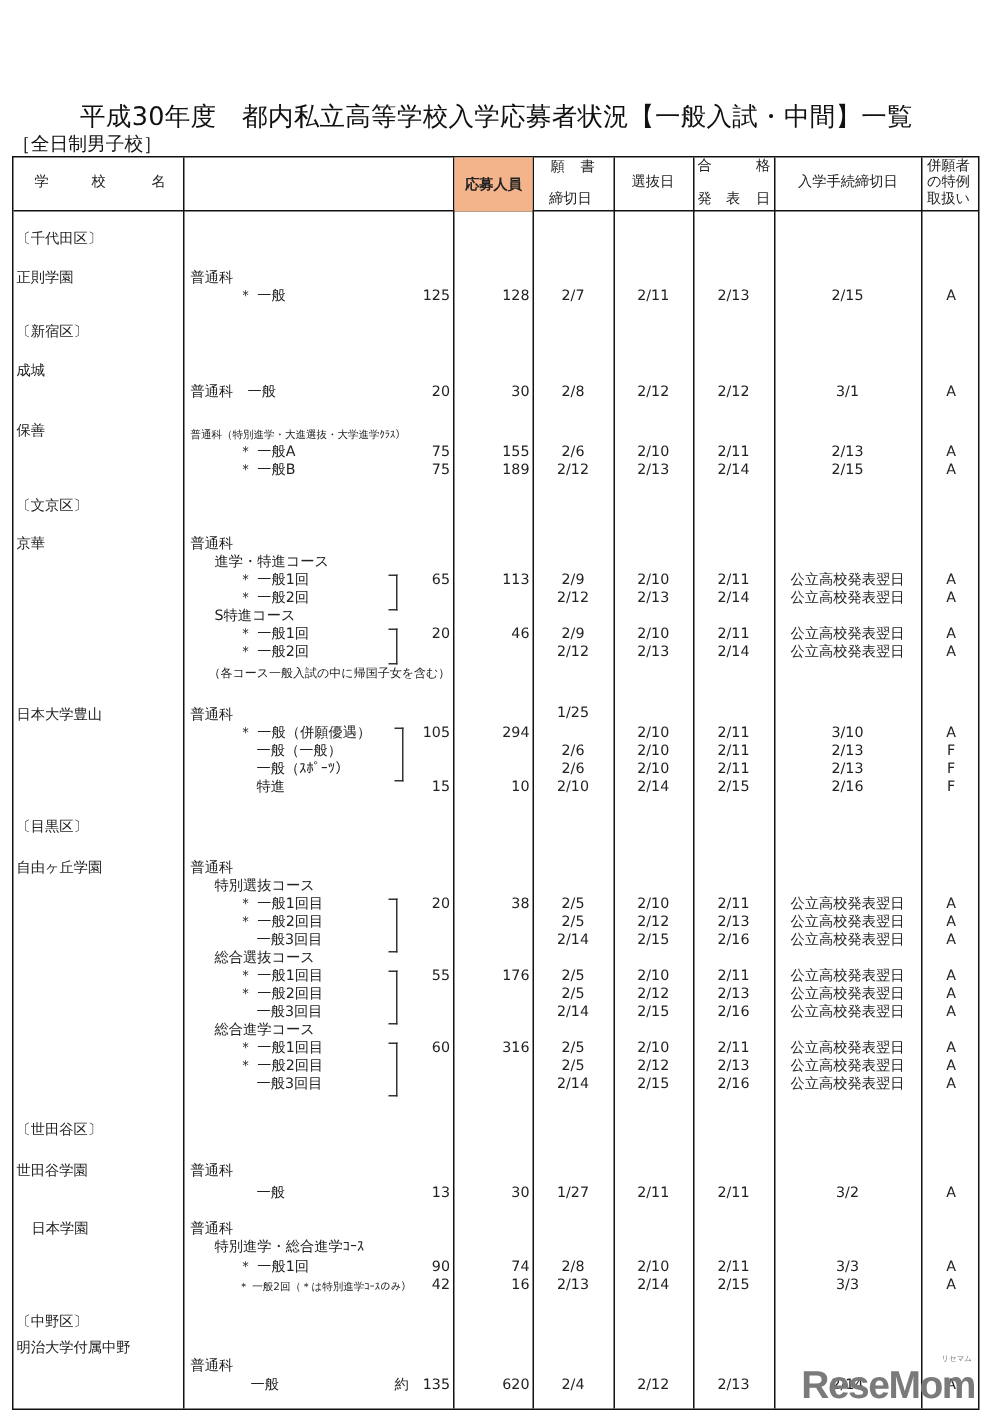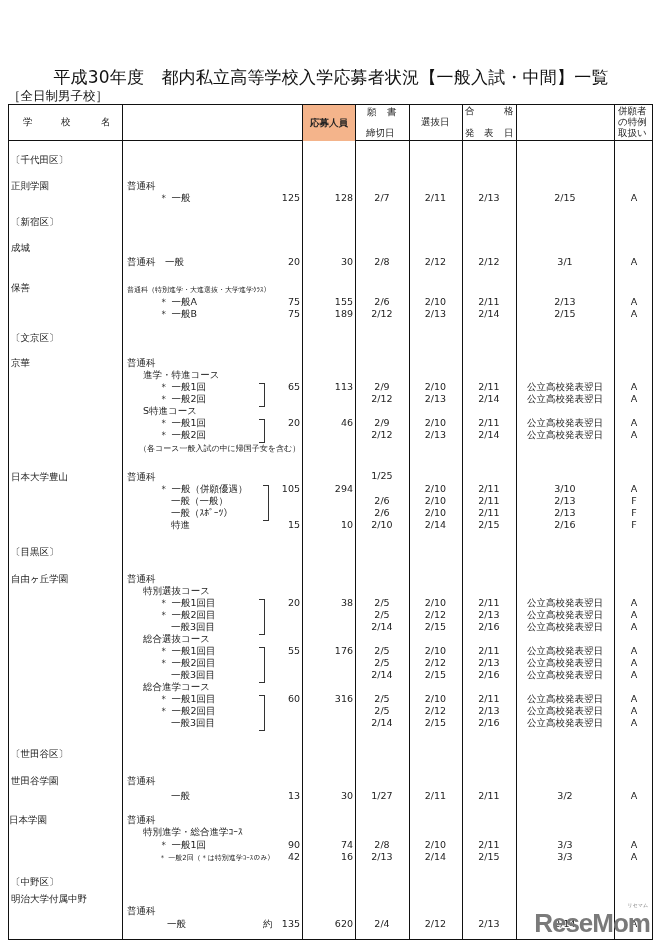--- a/index.html
+++ b/index.html
@@ -55,20 +55,23 @@
   <div class="hdr" style="left:400px;width:53px;">
     <span class="cell" style="left:12px;top:11px">選抜日</span>
   </div>
   <div class="hdr" style="left:453px;width:54px;">
     <span class="cell" style="left:3px;top:0px">合</span>
     <span class="cell" style="left:42px;top:0px">格</span>
     <span class="cell" style="left:3px;top:22px">発</span>
     <span class="cell" style="left:22px;top:22px">表</span>
     <span class="cell" style="left:42px;top:22px">日</span>
   </div>
+  <div class="hdr" style="left:507px;width:98px;">
+    <span class="cell" style="left:16px;top:11px">入学手続締切日</span>
+  </div>
   <div class="hdr" style="left:606px;width:38px;">
     <span class="cell" style="left:3px;top:0px">併願者</span>
     <span class="cell" style="left:3px;top:11px">の特例</span>
     <span class="cell" style="left:3px;top:22px">取扱い</span>
   </div>
 
   <span class="cell" style="left:2px;top:49px">〔千代田区〕</span>
   <span class="cell" style="left:2px;top:75px">正則学園</span>
   <span class="cell" style="left:118px;top:75px">普通科</span>
   <div>
@@ -301,21 +304,21 @@
     <span class="cell" style="left:162px;top:685px">一般</span>
     <span class="cell num" style="left:251px;width:40px;top:685px">13</span>
     <span class="cell num" style="left:304px;width:40px;top:685px">30</span>
     <span class="cell ctr" style="left:346px;width:54px;top:685px">1/27</span>
     <span class="cell ctr" style="left:400px;width:53px;top:685px">2/11</span>
     <span class="cell ctr" style="left:453px;width:54px;top:685px">2/11</span>
     <span class="cell ctr" style="left:507px;width:98px;top:685px">3/2</span>
     <span class="cell ctr" style="left:606px;width:38px;top:685px">A</span>
   </div>
 
-  <span class="cell" style="left:0;top:709px">日本学園</span>
+  <span class="cell" style="left:12px;top:709px">日本学園</span>
   <span class="cell" style="left:118px;top:709px">普通科</span>
   <span class="cell" style="left:134px;top:721px">特別進学・総合進学ｺｰｽ</span>
   <div>
     <span class="cell" style="left:150px;top:734px">＊ 一般1回</span>
     <span class="cell num" style="left:251px;width:40px;top:734px">90</span>
     <span class="cell num" style="left:304px;width:40px;top:734px">74</span>
     <span class="cell ctr" style="left:346px;width:54px;top:734px">2/8</span>
     <span class="cell ctr" style="left:400px;width:53px;top:734px">2/10</span>
     <span class="cell ctr" style="left:453px;width:54px;top:734px">2/11</span>
     <span class="cell ctr" style="left:507px;width:98px;top:734px">3/3</span>

